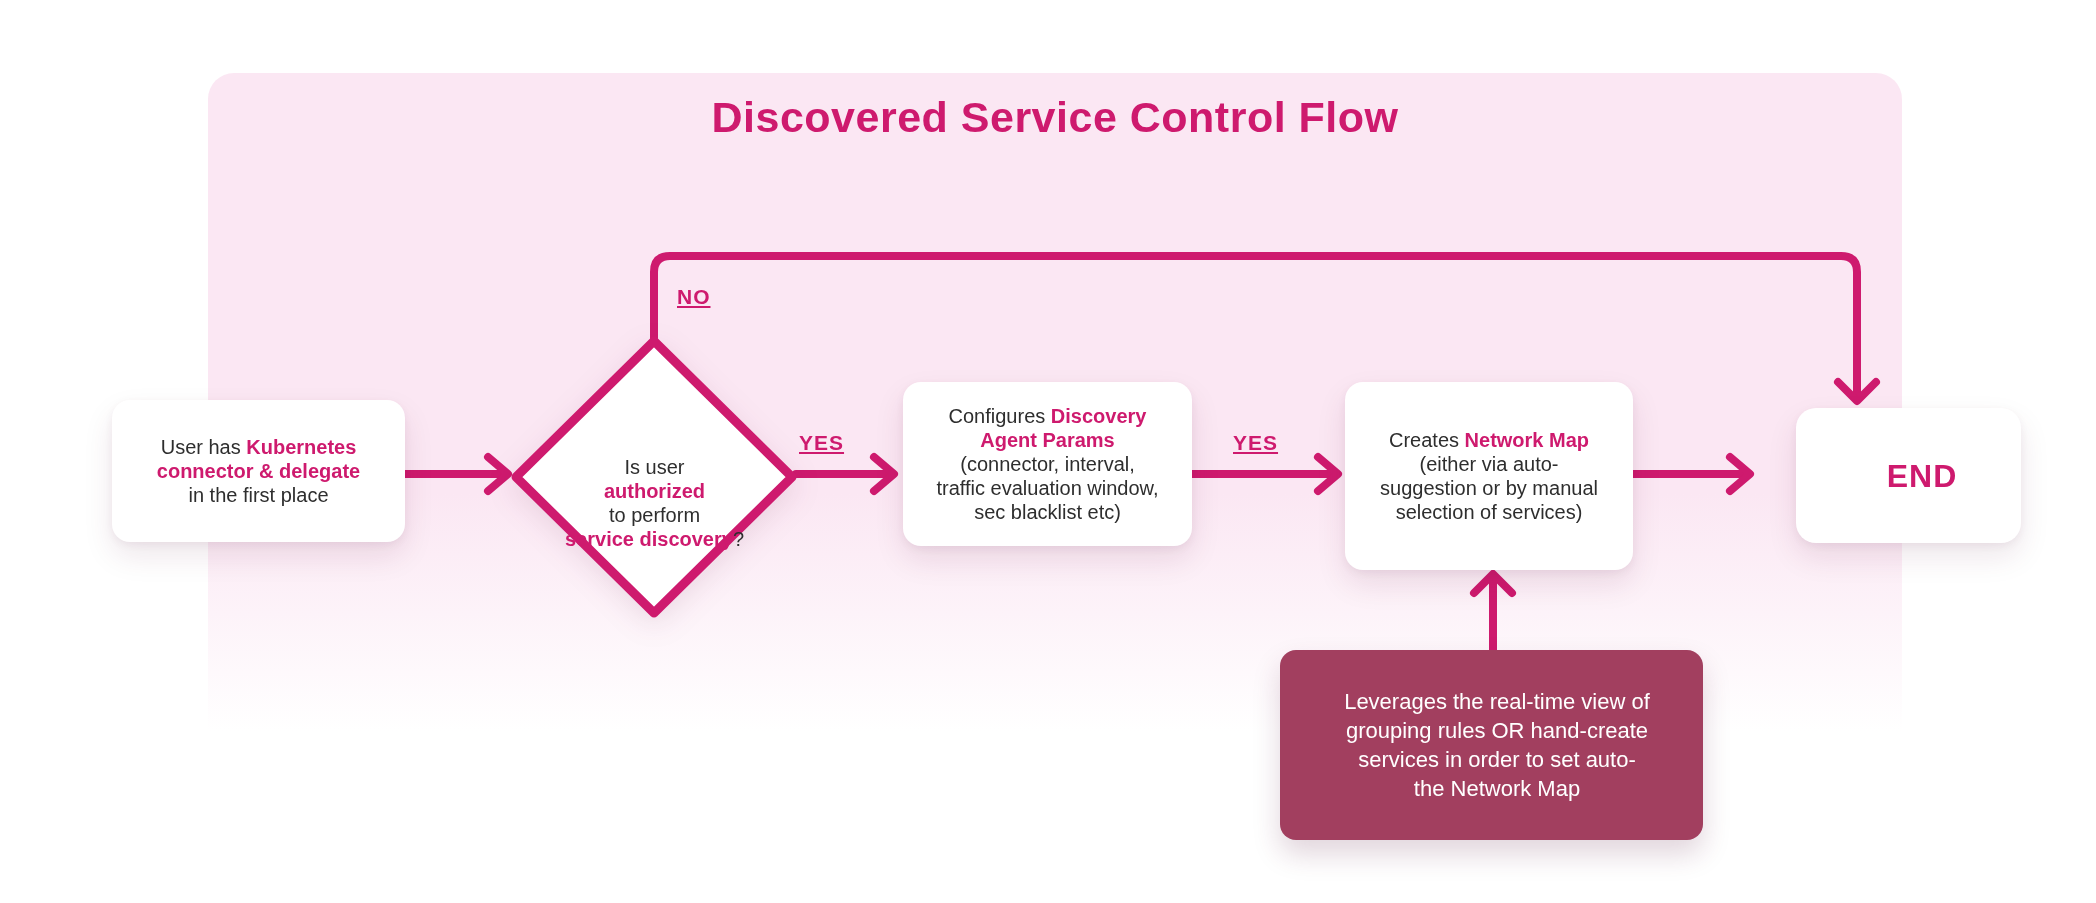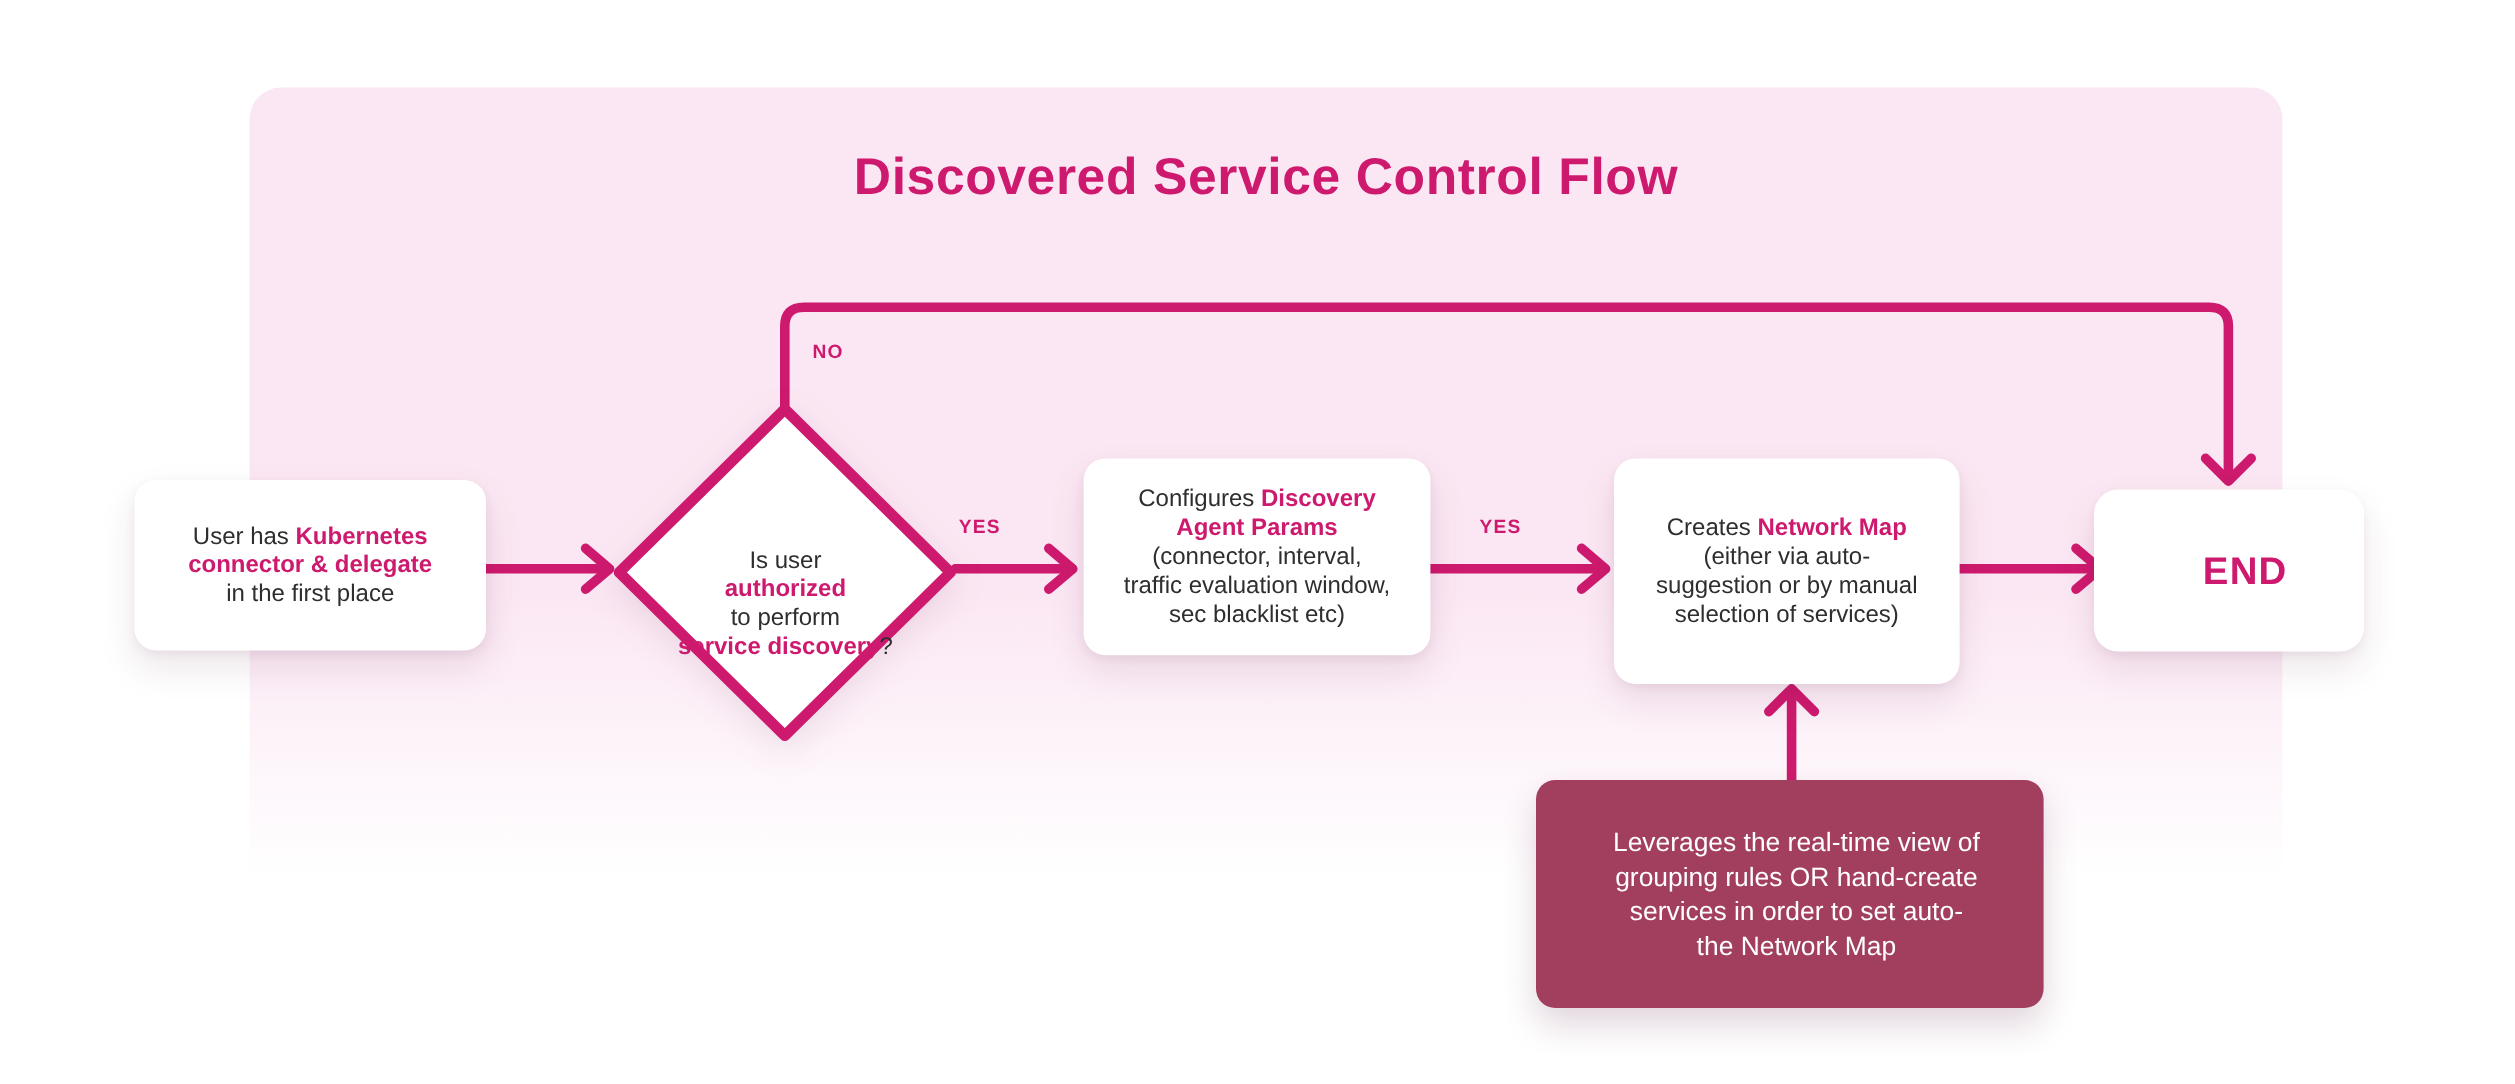--- a/index.html
+++ b/index.html
@@ -18,21 +18,21 @@
     overflow: hidden;
   }
   .panel {
     position: absolute;
     left: 208px; top: 73px; width: 1694px; height: 679px;
     border-radius: 26px;
     background: linear-gradient(180deg, var(--panel-pink) 0%, var(--panel-pink) 62%, #ffffff 97%);
   }
   .title {
     position: absolute;
-    left: 208px; top: 124px; width: 1694px;
+    left: 208px; top: 93px; width: 1694px;
     text-align: center;
     font-size: 43px; font-weight: bold;
     letter-spacing: 0.5px;
     color: var(--pink);
   }
   svg.wires { position: absolute; left: 0; top: 0; }
   .wire {
     fill: none;
     stroke: var(--pink);
     stroke-width: 8;
@@ -63,31 +63,31 @@
     left: 539px; top: 429px; width: 231px; height: 100px;
     display: flex; flex-direction: column;
     align-items: center; justify-content: center;
     text-align: center;
     color: var(--ink);
     font-size: 20px; line-height: 24px; margin-top: 24px;
   }
   #box-start     { left: 112px;  top: 400px; width: 293px; height: 142px; text-align: center; }
   #box-configure { left: 903px;  top: 382px; width: 289px; height: 164px; }
   #box-create    { left: 1345px; top: 382px; width: 288px; height: 188px; }
-  #box-end       { left: 1745px; top: 408px; width: 225px; height: 135px;
+  #box-end       { left: 1796px; top: 408px; width: 225px; height: 135px;
                    font-size: 32px; font-weight: bold; letter-spacing: 1px;
                    color: var(--pink); border-radius: 20px; padding-left: 27px; }
   #note          { left: 1280px; top: 650px; width: 423px; height: 190px;
                    background: var(--maroon); color: #ffffff;
                    font-size: 22px; line-height: 29px; border-radius: 16px;
                    box-shadow: 0 14px 28px rgba(90,20,60,0.18); padding-left: 11px; }
   .edge-label {
     position: absolute;
     font-weight: bold; color: var(--pink);
-    font-size: 16px; letter-spacing: 1px;
+    font-size: 21px; letter-spacing: 1px; text-decoration: underline;
   }
   #label-no   { left: 677px;  top: 285px; }
   #label-yes1 { left: 799px;  top: 431px; }
   #label-yes2 { left: 1233px; top: 431px; }
 </style>
 </head>
 <body>
 
 <div class="panel"></div>
 

